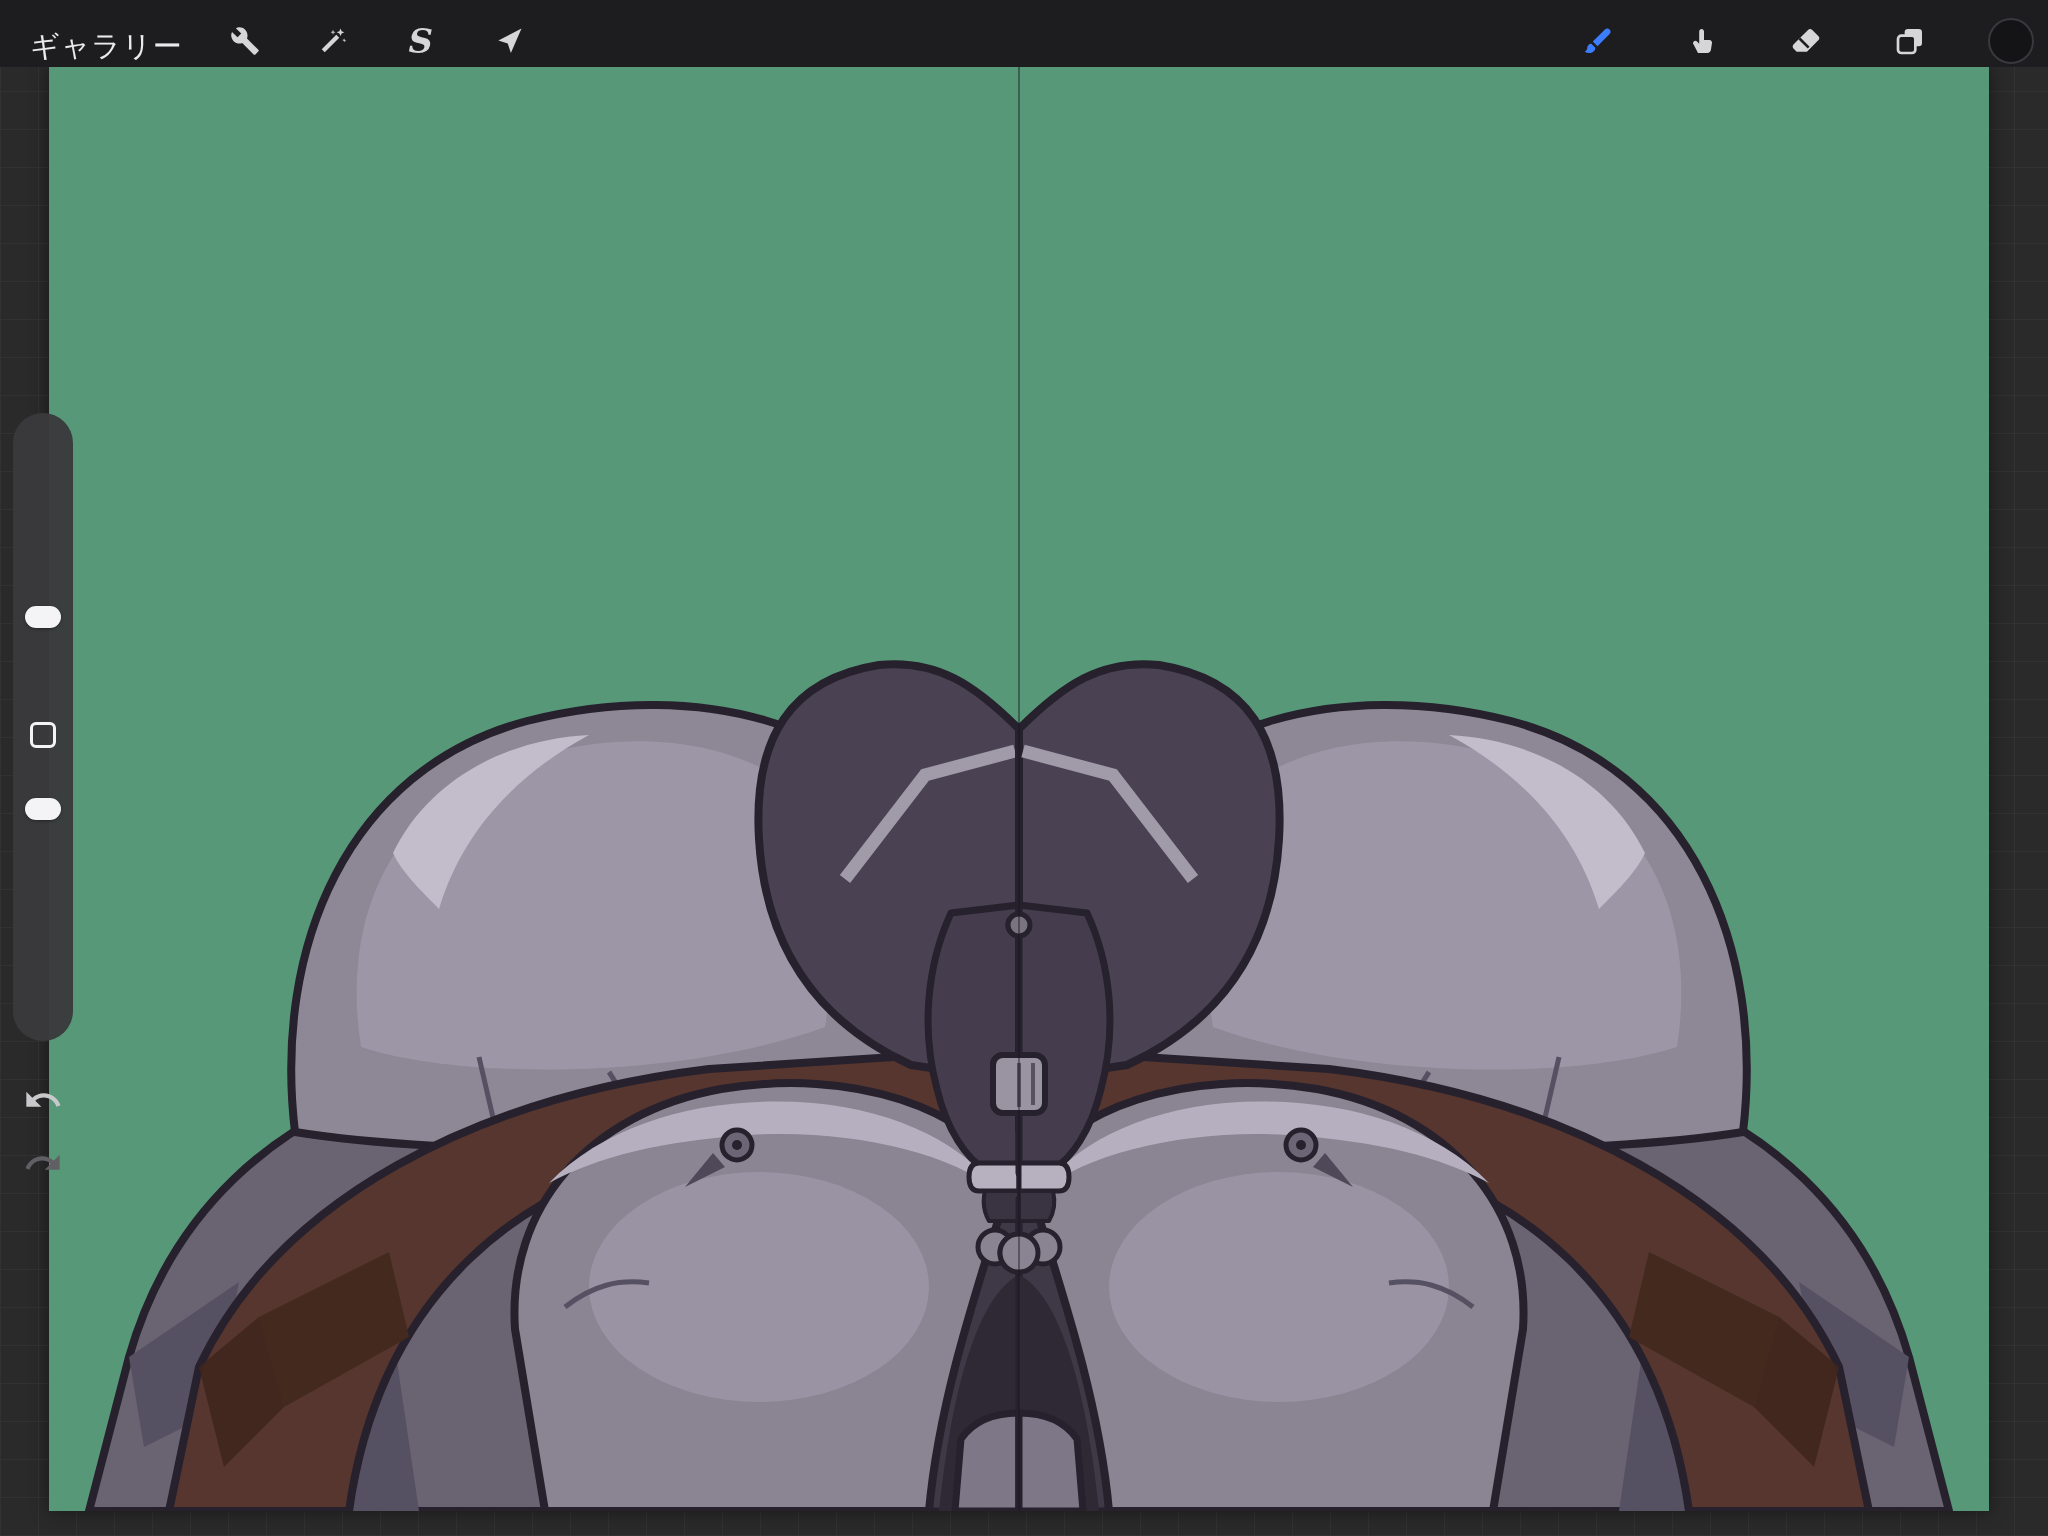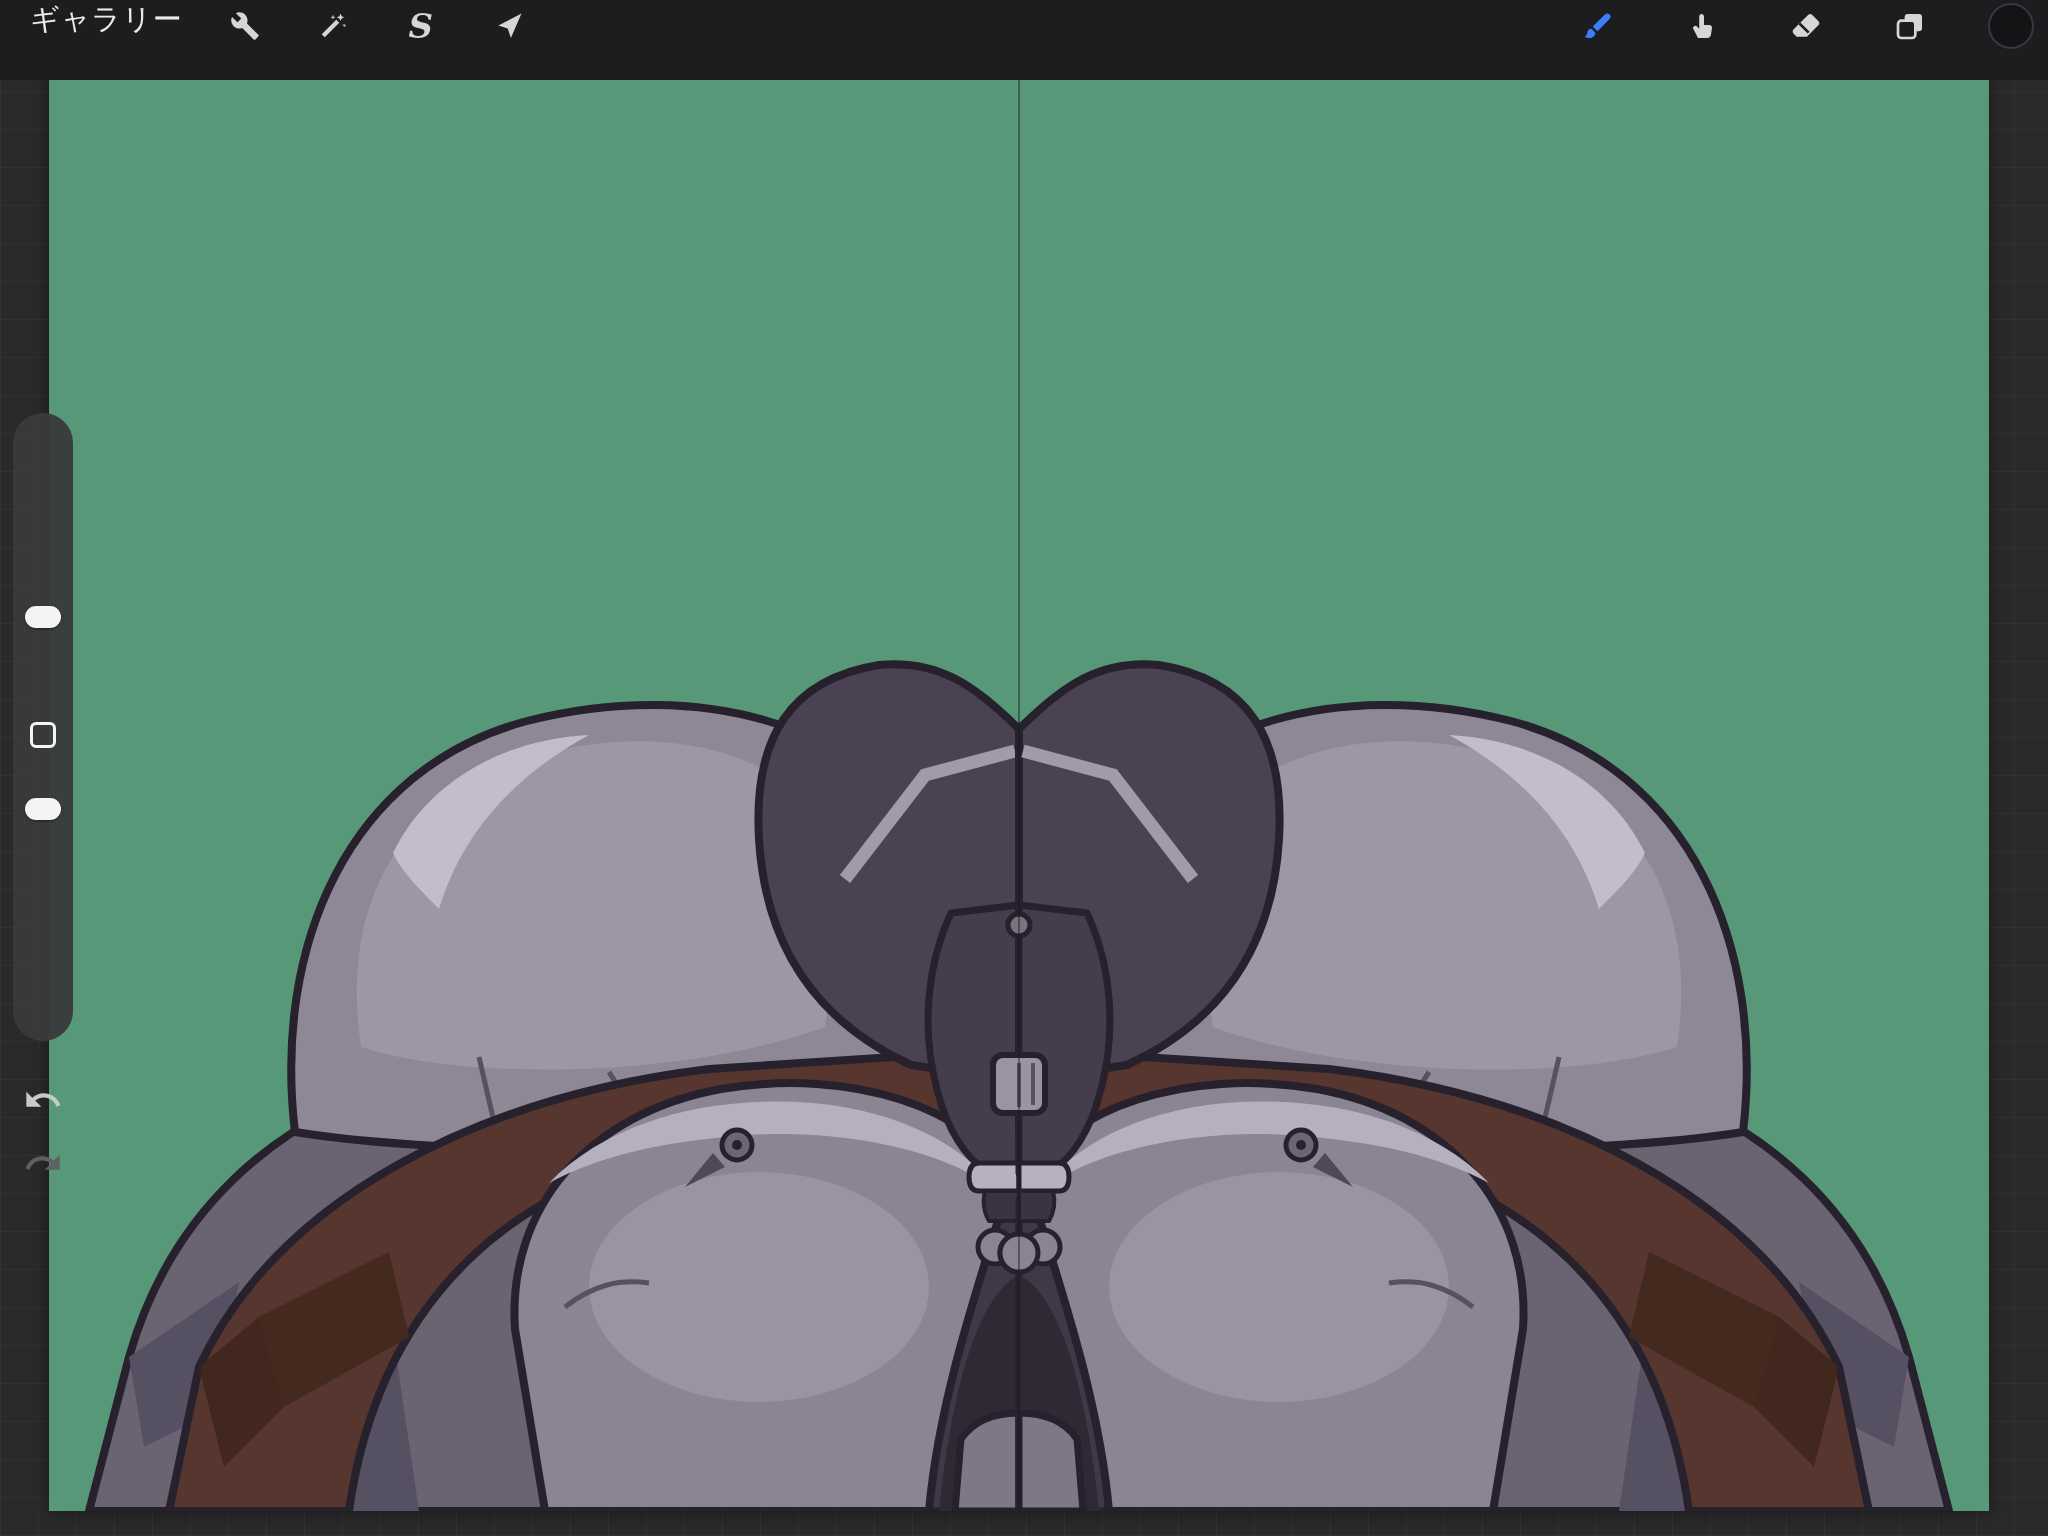--- a/index.html
+++ b/index.html
@@ -10,23 +10,23 @@
     overflow: hidden;
     font-family: "Liberation Sans", sans-serif;
     background-color: #2a2a2a;
     background-image:
       repeating-linear-gradient(0deg, #323232 0 1px, transparent 1px 38px),
       repeating-linear-gradient(90deg, #323232 0 1px, transparent 1px 38px);
   }
 
   
   .topbar {
-    position: absolute; top: 0; left: 0; right: 0; height: 80px;
+    position: absolute; top: 0; left: 0; right: 0; height: 67px;
     background: #1d1d1f;
-    display: flex; align-items: flex-start;
+    display: flex; align-items: flex-end;
     z-index: 30;
   }
   .gallery-label {
     margin-left: 30px;
     color: #ebebec; font-size: 29px; letter-spacing: 1px;
     cursor: default;
   }
   .tool-group { display: flex; align-items: center; }
   .tool-group.left { margin-left: 36px; gap: 36px; }
   .tool-group.right { margin-left: auto; margin-right: 14px; gap: 52px; }

